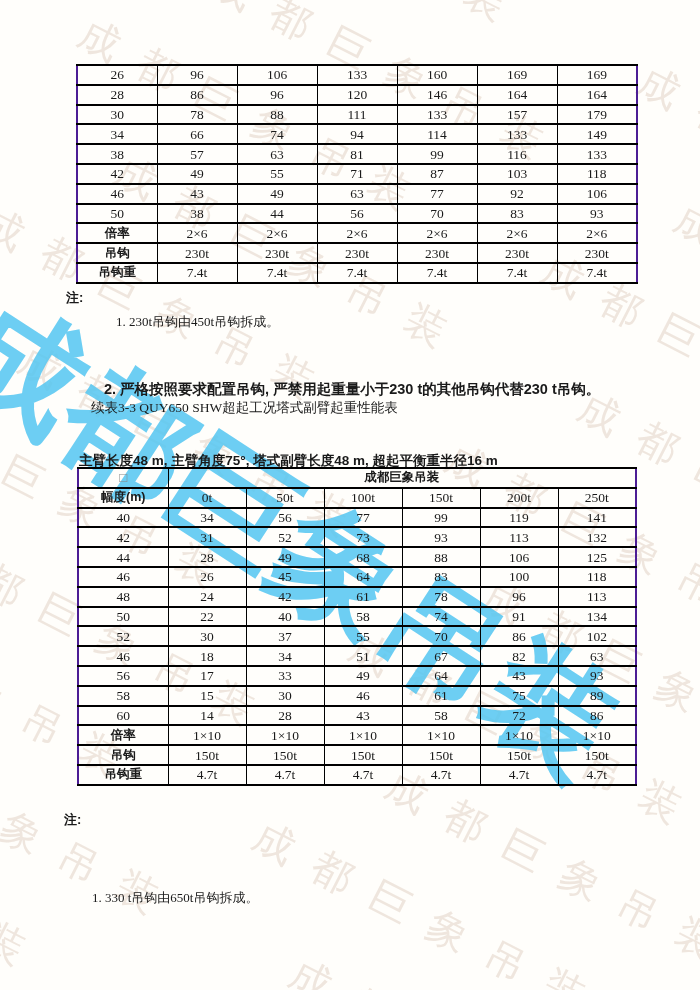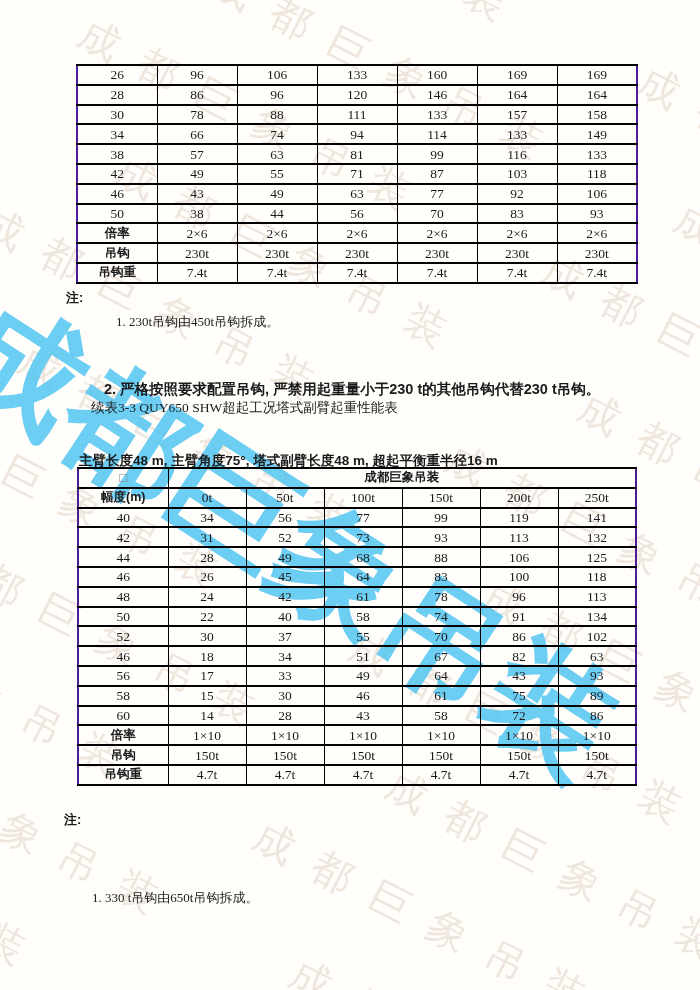--- a/index.html
+++ b/index.html
@@ -117,21 +117,21 @@
             <td>164</td>
             <td>164</td>
           </tr>
           <tr>
             <td>30</td>
             <td>78</td>
             <td>88</td>
             <td>111</td>
             <td>133</td>
             <td>157</td>
-            <td>158</td>
+            <td>179</td>
           </tr>
           <tr>
             <td>34</td>
             <td>66</td>
             <td>74</td>
             <td>94</td>
             <td>114</td>
             <td>133</td>
             <td>149</td>
           </tr>

